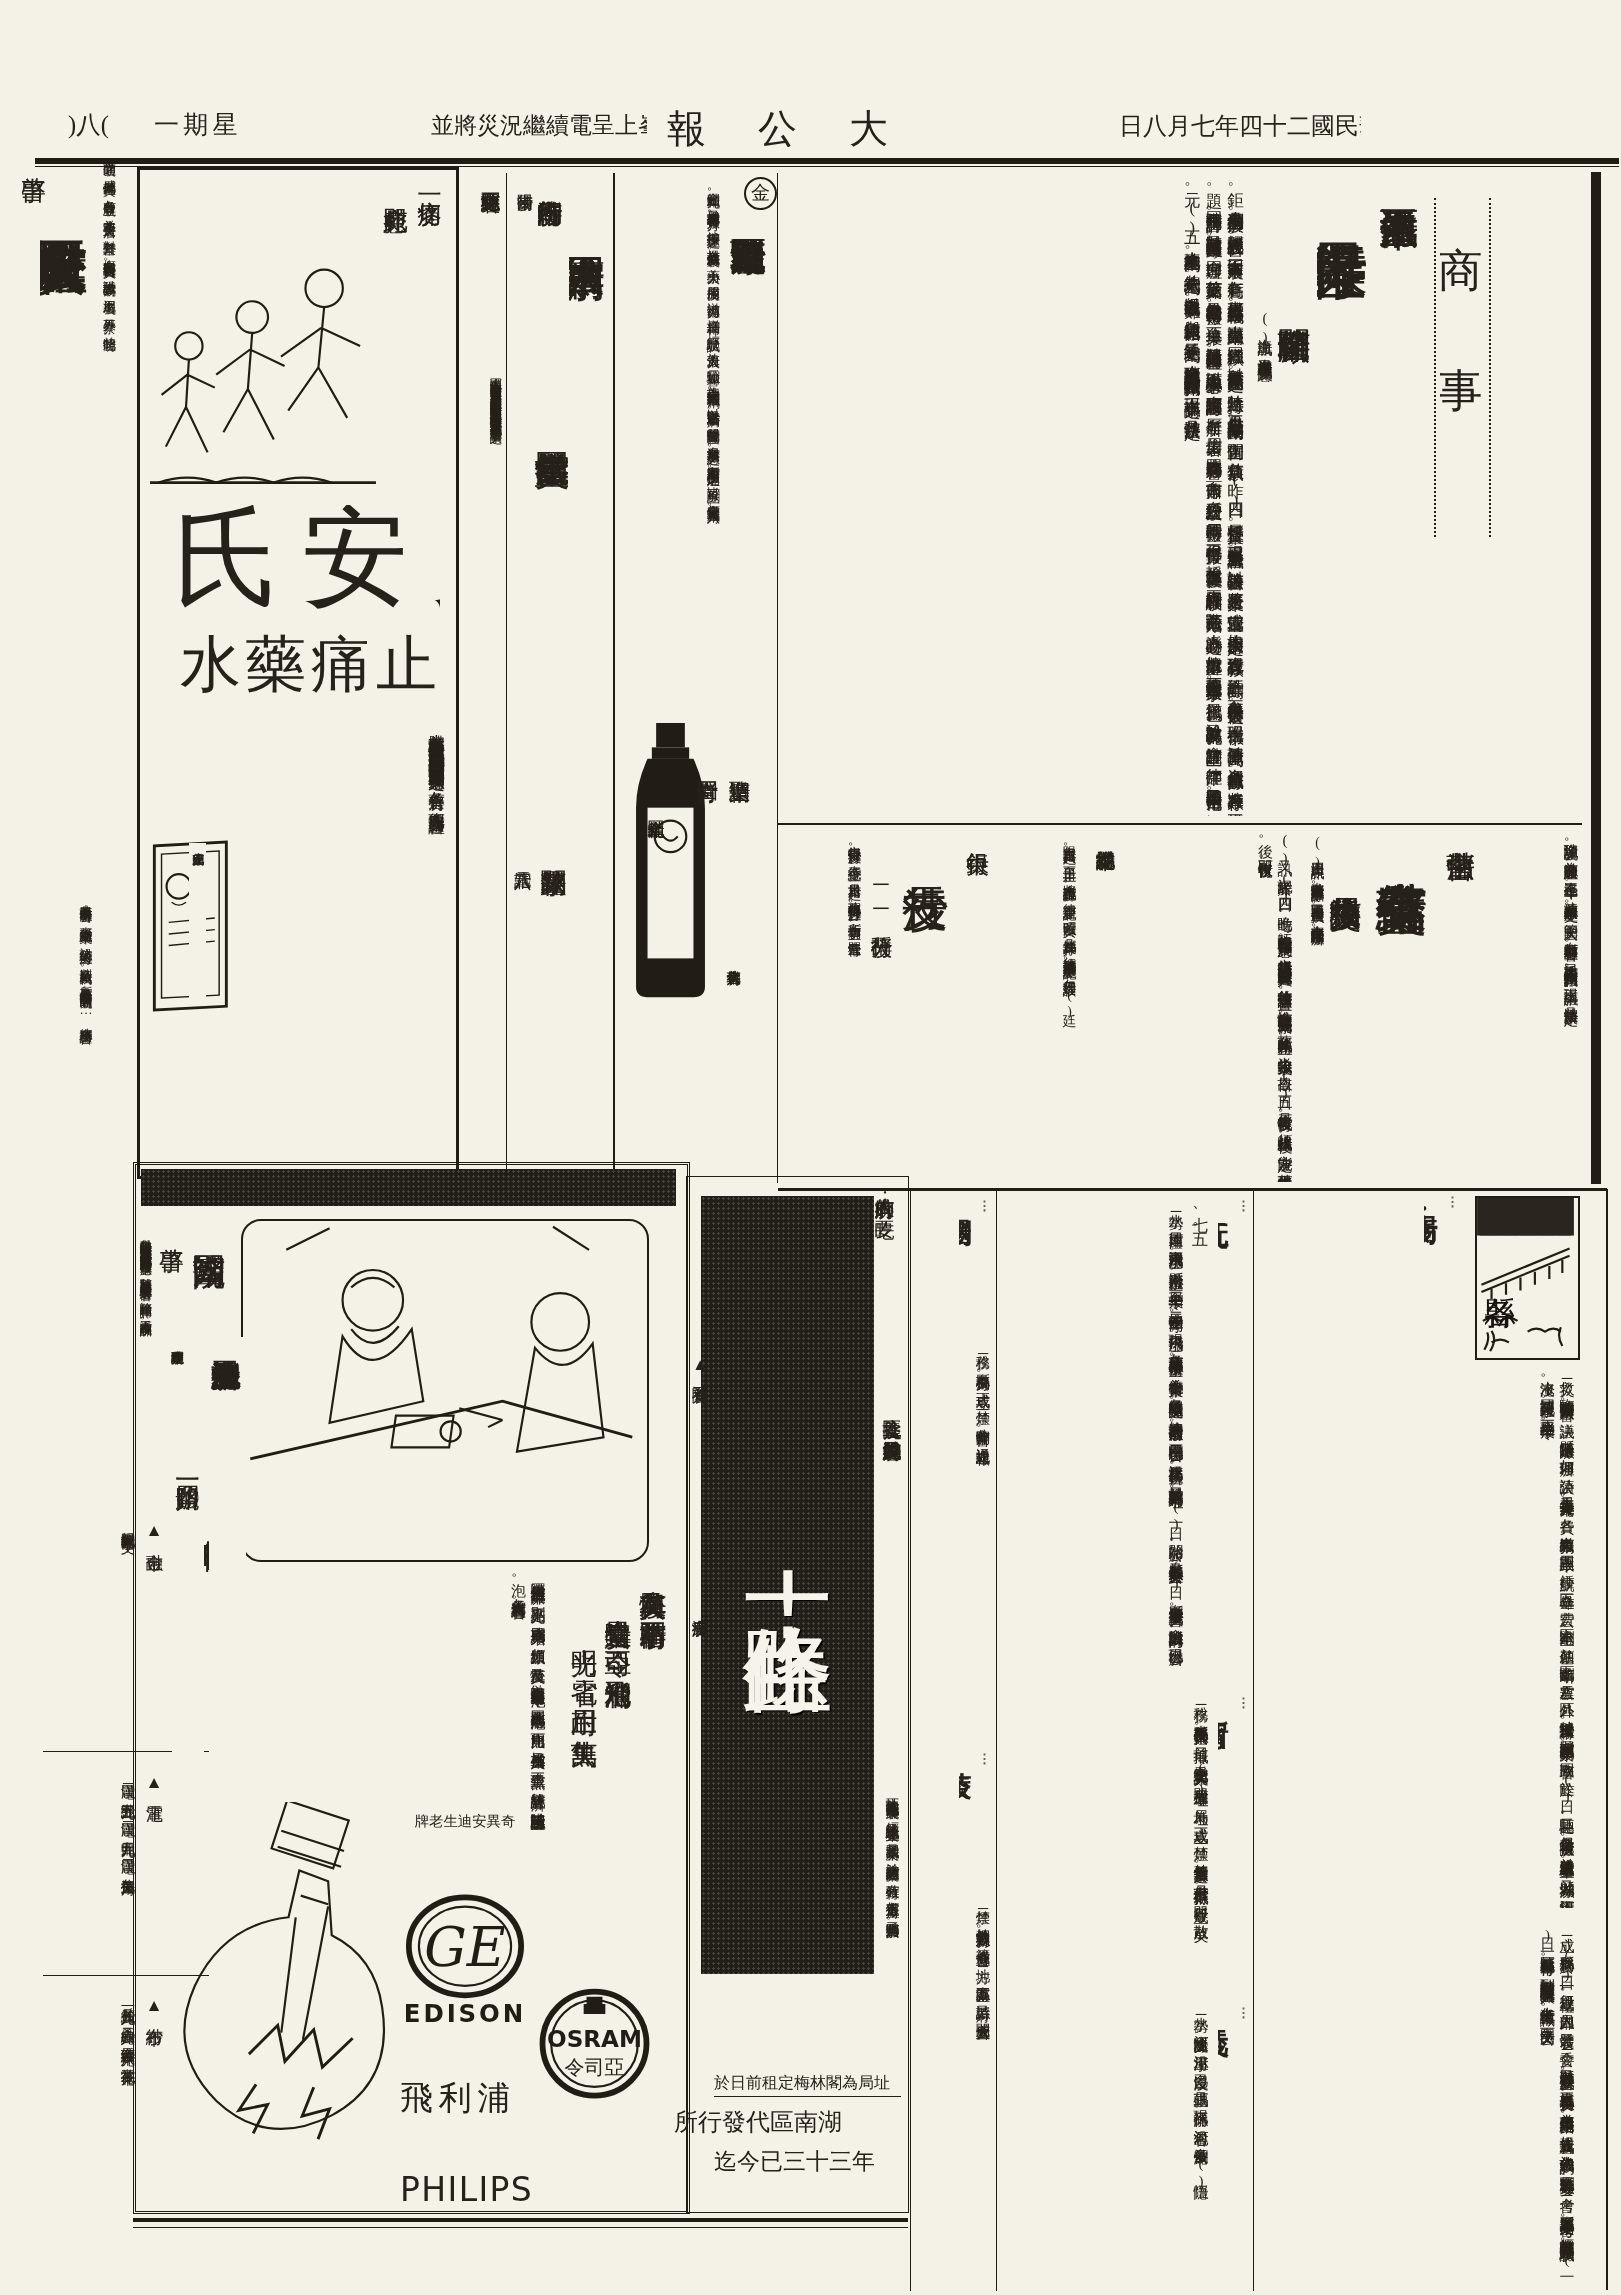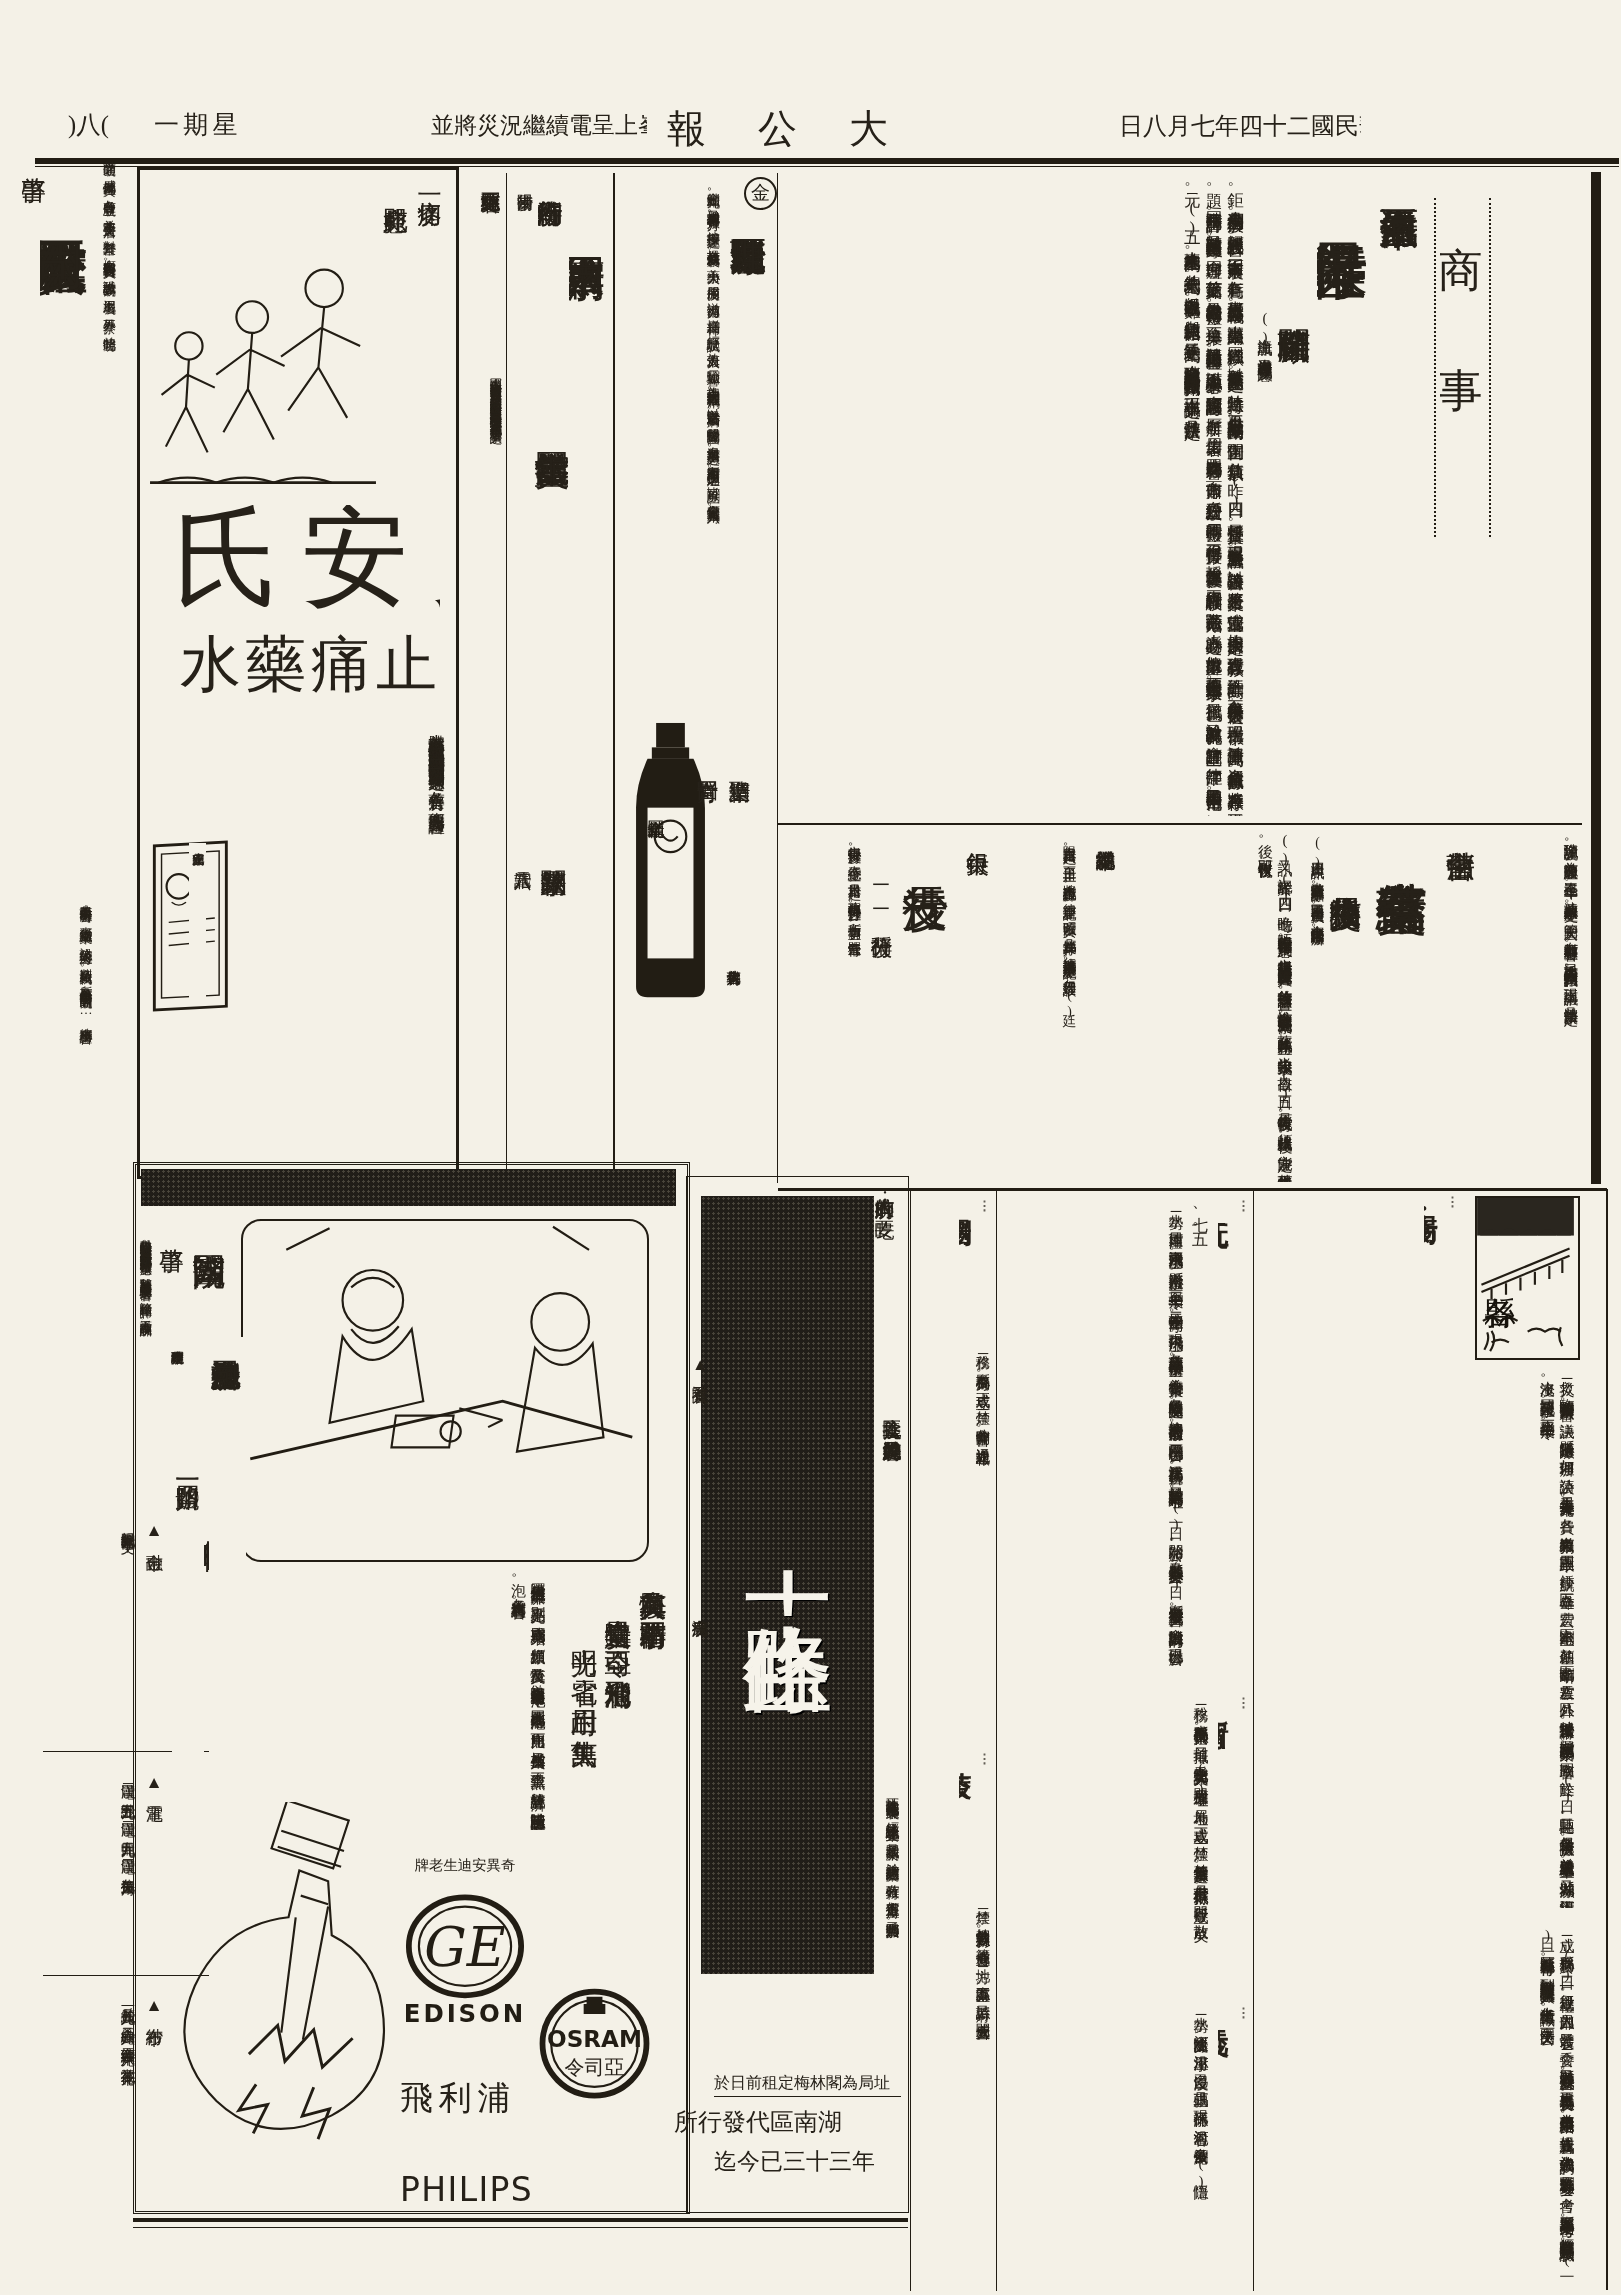--- a/index.html
+++ b/index.html
@@ -246,21 +246,21 @@
   </div>
 
   <div class="abs" style="left:393px;top:1874px;width:144px;height:159px;">
     <svg width="144" height="159" viewBox="0 0 200 220">
       <ellipse cx="100" cy="100" rx="78" ry="68" fill="none" stroke="#221d14" stroke-width="8"></ellipse>
       <ellipse cx="100" cy="100" rx="64" ry="55" fill="none" stroke="#221d14" stroke-width="3"></ellipse>
       <text x="100" y="128" text-anchor="middle" font-family="DejaVu Serif, serif" font-style="italic" font-size="74" fill="#221d14">GE</text>
       <text x="100" y="205" text-anchor="middle" font-family="DejaVu Sans, sans-serif" font-weight="bold" font-size="34" letter-spacing="4" fill="#221d14">EDISON</text>
     </svg>
   </div>
-  <div class="abs hz rtl-h" style="left:393px;top:1856px;width:144px;height:19px;font-size:14.4px;text-align:center;">牌老生迪安異奇</div>
+  <div class="abs hz rtl-h" style="left:393px;top:1812px;width:144px;height:19px;font-size:14.4px;text-align:center;">牌老生迪安異奇</div>
 
   <div class="abs" style="left:533px;top:1975px;width:123px;height:130px;">
     <svg width="123" height="130" viewBox="0 0 170 180">
       <circle cx="85" cy="95" r="72" fill="none" stroke="#221d14" stroke-width="8"></circle>
       <circle cx="85" cy="95" r="60" fill="none" stroke="#221d14" stroke-width="3"></circle>
       <path d="M70 40 h30 v14 h-30 z M74 30 h22 v10 h-22 z" fill="#221d14"></path>
       <text x="85" y="100" text-anchor="middle" font-family="DejaVu Sans, sans-serif" font-weight="bold" font-size="32" fill="#221d14">OSRAM</text>
     </svg>
   </div>
   <div class="abs hz rtl-h b" style="left:555px;top:2054px;width:79px;height:26px;font-size:20px;text-align:center;">令司亞</div>

